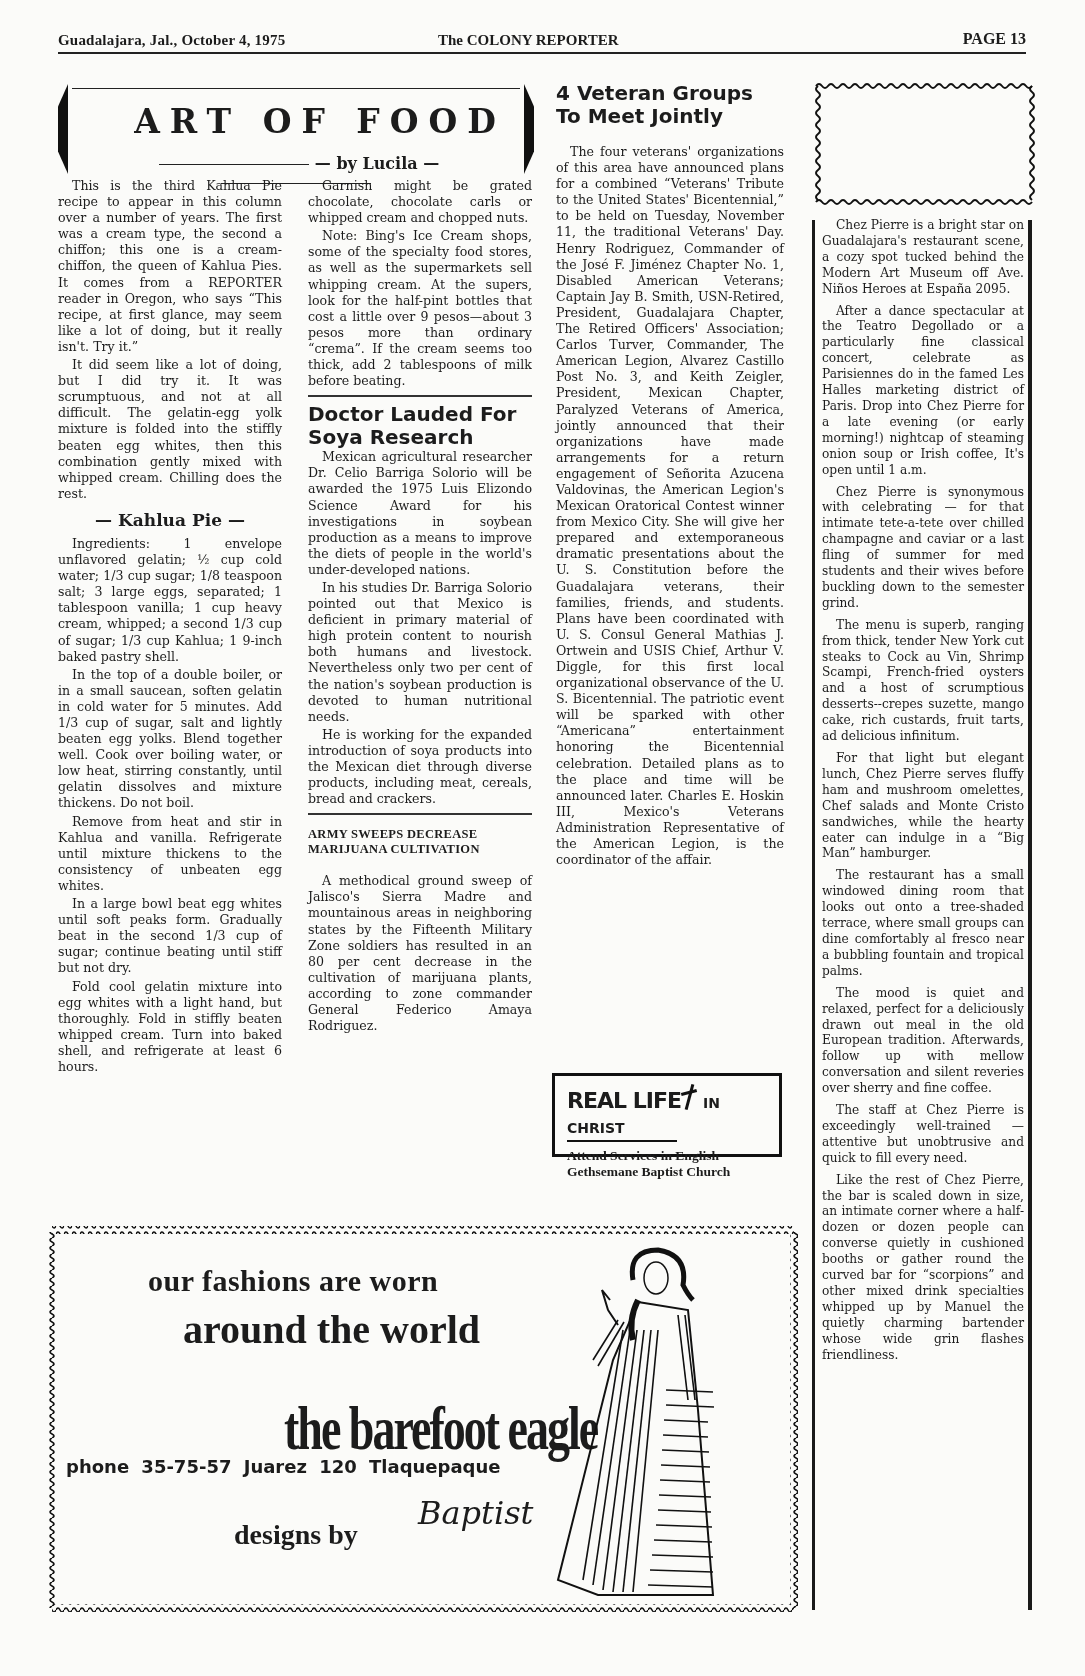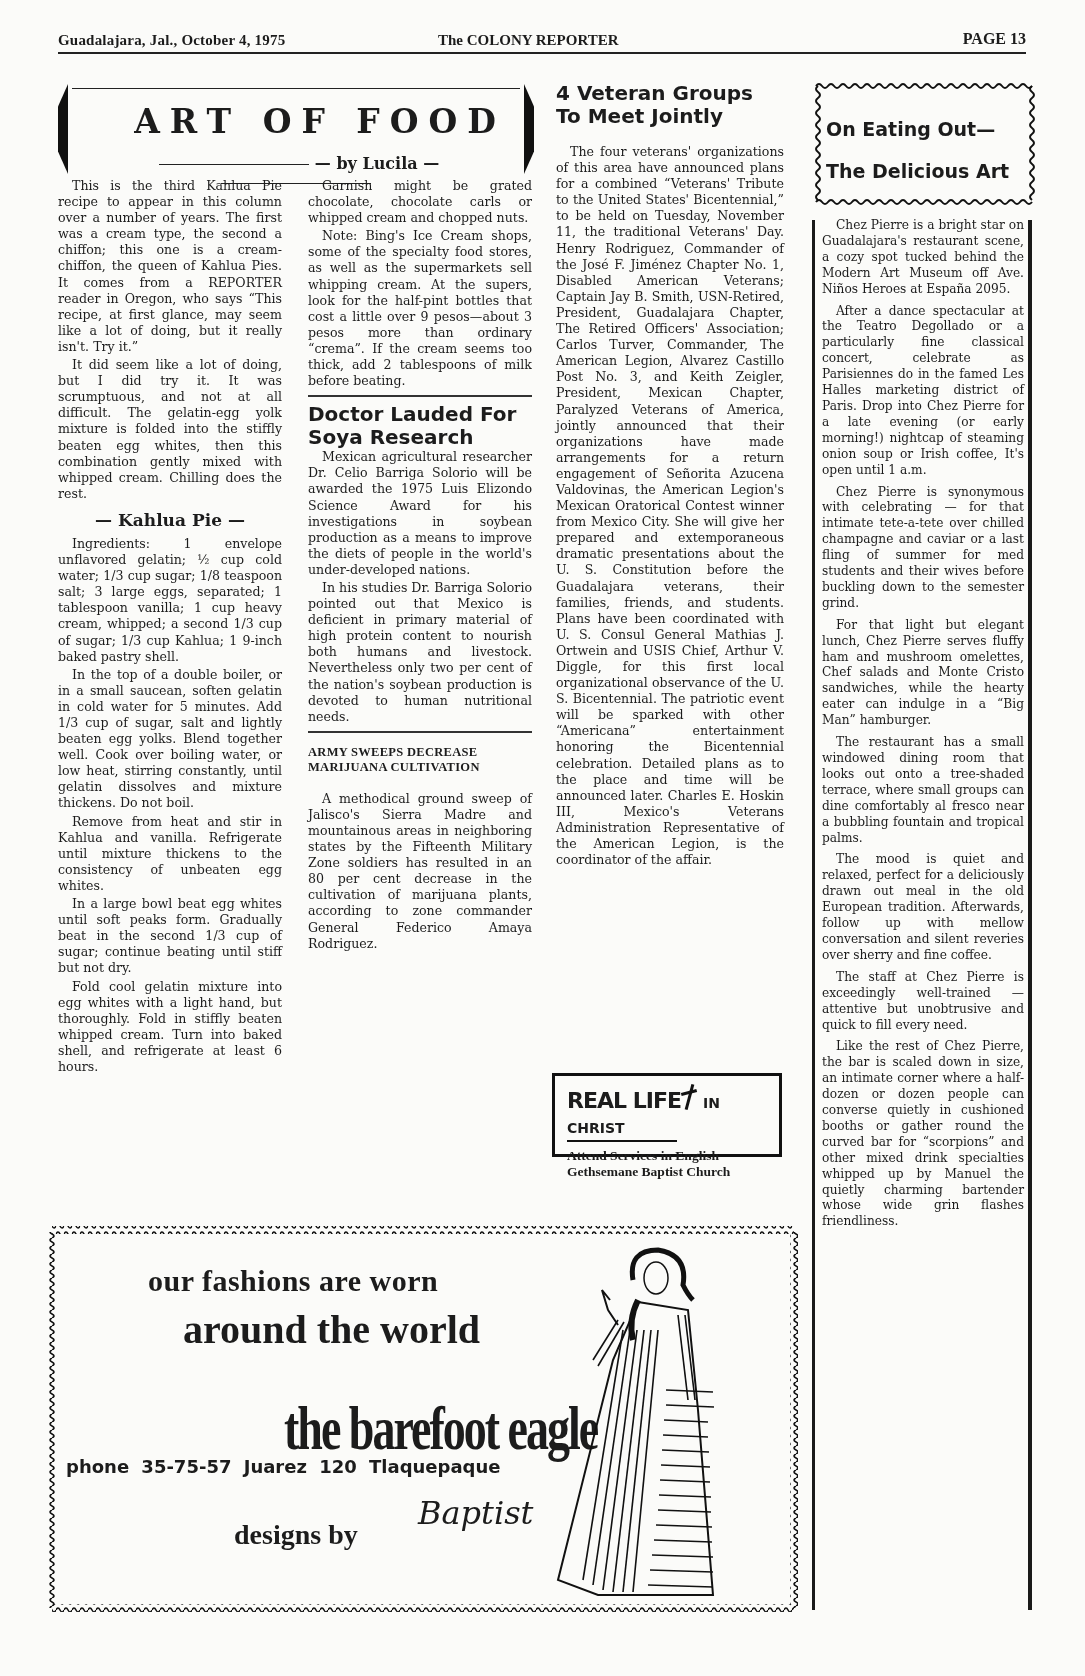--- a/index.html
+++ b/index.html
@@ -88,20 +88,21 @@
   <p>Fold cool gelatin mixture into egg whites with a light hand, but thoroughly. Fold in stiffly beaten whipped cream. Turn into baked shell, and refrigerate at least 6 hours.</p>
 </div>
 
 <div class="col" style="left:308px; top:178px; width:224px;">
   <p>Garnish might be grated chocolate, chocolate carls or whipped cream and chopped nuts.</p>
   <p>Note: Bing's Ice Cream shops, some of the specialty food stores, as well as the supermarkets sell whipping cream. At the supers, look for the half-pint bottles that cost a little over 9 pesos—about 3 pesos more than ordinary “crema”. If the cream seems too thick, add 2 tablespoons of milk before beating.</p>
   <div class="hr"></div>
   <div class="headline-sans">Doctor Lauded For Soya Research</div>
   <p>Mexican agricultural researcher Dr. Celio Barriga Solorio will be awarded the 1975 Luis Elizondo Science Award for his investigations in soybean production as a means to improve the diets of people in the world's under-developed nations.</p>
   <p>In his studies Dr. Barriga Solorio pointed out that Mexico is deficient in primary material of high protein content to nourish both humans and livestock. Nevertheless only two per cent of the nation's soybean production is devoted to human nutritional needs.</p>
+  <p>He is working for the expanded introduction of soya products into the Mexican diet through diverse products, including meat, cereals, bread and crackers.</p>
   <div class="hr"></div>
   <div class="headline-caps" style="margin:12px 0 16px;">ARMY SWEEPS DECREASE MARIJUANA CULTIVATION</div>
   <p>A methodical ground sweep of Jalisco's Sierra Madre and mountainous areas in neighboring states by the Fifteenth Military Zone soldiers has resulted in an 80 per cent decrease in the cultivation of marijuana plants, according to zone commander General Federico Amaya Rodriguez.</p>
 </div>
 
 <div class="col" style="left:556px; top:82px; width:228px;">
   <div class="headline-sans" style="margin-bottom:16px;">4 Veteran Groups To Meet Jointly</div>
   <p>The four veterans' organizations of this area have announced plans for a combined “Veterans' Tribute to the United States' Bicentennial,” to be held on Tuesday, November 11, the traditional Veterans' Day. Henry Rodriguez, Commander of the José F. Jiménez Chapter No. 1, Disabled American Veterans; Captain Jay B. Smith, USN-Retired, President, Guadalajara Chapter, The Retired Officers' Association; Carlos Turver, Commander, The American Legion, Alvarez Castillo Post No. 3, and Keith Zeigler, President, Mexican Chapter, Paralyzed Veterans of America, jointly announced that their organizations have made arrangements for a return engagement of Señorita Azucena Valdovinas, the American Legion's Mexican Oratorical Contest winner from Mexico City. She will give her prepared and extemporaneous dramatic presentations about the U. S. Constitution before the Guadalajara veterans, their families, friends, and students. Plans have been coordinated with U. S. Consul General Mathias J. Ortwein and USIS Chief, Arthur V. Diggle, for this first local organizational observance of the U. S. Bicentennial. The patriotic event will be sparked with other “Americana” entertainment honoring the Bicentennial celebration. Detailed plans as to the place and time will be announced later. Charles E. Hoskin III, Mexico's Veterans Administration Representative of the American Legion, is the coordinator of the affair.</p>
 </div>
 
@@ -112,32 +113,29 @@
   <div class="line">Gethsemane Baptist Church</div>
 </div>
 
 <div class="eo-box">
   <svg width="226" height="128" viewBox="0 0 226 128">
     <path d="M4,6 q3,-4 6,0 t6,0 t6,0 t6,0 t6,0 t6,0 t6,0 t6,0 t6,0 t6,0 t6,0 t6,0 t6,0 t6,0 t6,0 t6,0 t6,0 t6,0 t6,0 t6,0 t6,0 t6,0 t6,0 t6,0 t6,0 t6,0 t6,0 t6,0 t6,0 t6,0 t6,0 t6,0 t6,0 t6,0 t6,0 t6,0" fill="none" stroke="#111" stroke-width="2"></path>
     <path d="M4,122 q3,-4 6,0 t6,0 t6,0 t6,0 t6,0 t6,0 t6,0 t6,0 t6,0 t6,0 t6,0 t6,0 t6,0 t6,0 t6,0 t6,0 t6,0 t6,0 t6,0 t6,0 t6,0 t6,0 t6,0 t6,0 t6,0 t6,0 t6,0 t6,0 t6,0 t6,0 t6,0 t6,0 t6,0 t6,0 t6,0 t6,0" fill="none" stroke="#111" stroke-width="2"></path>
     <path d="M6,6 q-4,3 0,6 t0,6 t0,6 t0,6 t0,6 t0,6 t0,6 t0,6 t0,6 t0,6 t0,6 t0,6 t0,6 t0,6 t0,6 t0,6 t0,6 t0,6 t0,6" fill="none" stroke="#111" stroke-width="2"></path>
     <path d="M220,6 q-4,3 0,6 t0,6 t0,6 t0,6 t0,6 t0,6 t0,6 t0,6 t0,6 t0,6 t0,6 t0,6 t0,6 t0,6 t0,6 t0,6 t0,6 t0,6 t0,6" fill="none" stroke="#111" stroke-width="2"></path>
   </svg>
-  <div class="t">
-    <div>On Eating Out—</div>
-    <div>The Delicious Art</div>
-  </div>
 </div>
 <div class="eo-col-frame" style="width:3px;"></div>
 <div class="eo-col-frame r" style="width:4px;"></div>
 
 <div class="col" style="left:822px; top:218px; width:202px; font-size:12.2px; line-height:15.9px;">
   <p style="margin-bottom:6px;">Chez Pierre is a bright star on Guadalajara's restaurant scene, a cozy spot tucked behind the Modern Art Museum off Ave. Niños Heroes at España 2095.</p>
   <p style="margin-bottom:6px;">After a dance spectacular at the Teatro Degollado or a particularly fine classical concert, celebrate as Parisiennes do in the famed Les Halles marketing district of Paris. Drop into Chez Pierre for a late evening (or early morning!) nightcap of steaming onion soup or Irish coffee, It's open until 1 a.m.</p>
   <p style="margin-bottom:6px;">Chez Pierre is synonymous with celebrating — for that intimate tete-a-tete over chilled champagne and caviar or a last fling of summer for med students and their wives before buckling down to the semester grind.</p>
+  <p style="margin-bottom:6px;">The menu is superb, ranging from thick, tender New York cut steaks to Cock au Vin, Shrimp Scampi, French-fried oysters and a host of scrumptious desserts--crepes suzette, mango cake, rich custards, fruit tarts, ad delicious infinitum.</p>
   <p style="margin-bottom:6px;">For that light but elegant lunch, Chez Pierre serves fluffy ham and mushroom omelettes, Chef salads and Monte Cristo sandwiches, while the hearty eater can indulge in a “Big Man” hamburger.</p>
   <p style="margin-bottom:6px;">The restaurant has a small windowed dining room that looks out onto a tree-shaded terrace, where small groups can dine comfortably al fresco near a bubbling fountain and tropical palms.</p>
   <p style="margin-bottom:6px;">The mood is quiet and relaxed, perfect for a deliciously drawn out meal in the old European tradition. Afterwards, follow up with mellow conversation and silent reveries over sherry and fine coffee.</p>
   <p style="margin-bottom:6px;">The staff at Chez Pierre is exceedingly well-trained — attentive but unobtrusive and quick to fill every need.</p>
   <p>Like the rest of Chez Pierre, the bar is scaled down in size, an intimate corner where a half-dozen or dozen people can converse quietly in cushioned booths or gather round the curved bar for “scorpions” and other mixed drink specialties whipped up by Manuel the quietly charming bartender whose wide grin flashes friendliness.</p>
 </div>
 
 <div class="fashion">
   <svg class="frame" width="750" height="396" viewBox="0 0 750 396">
     <defs>

